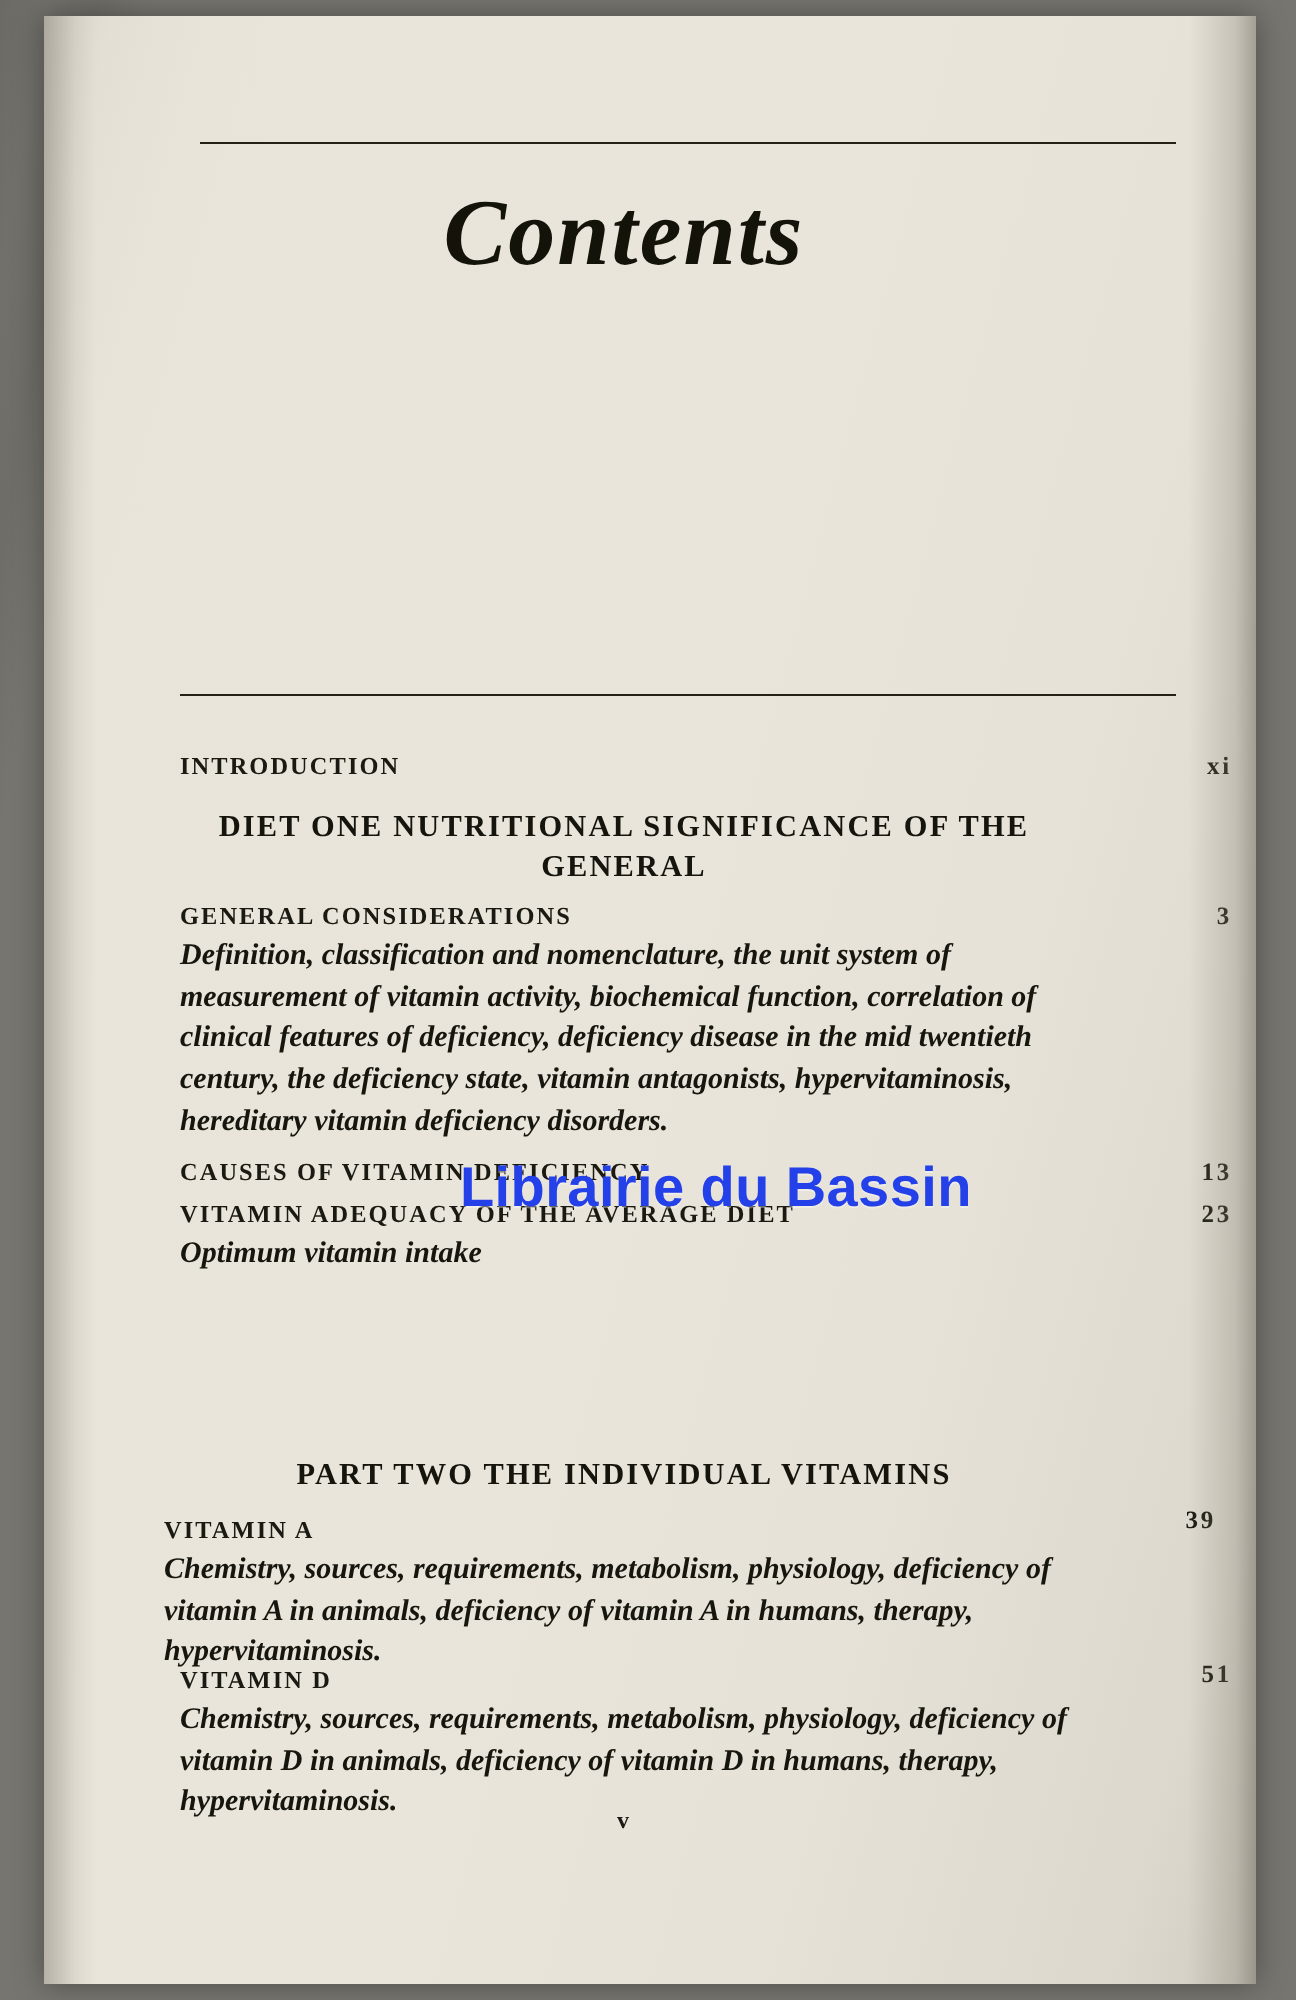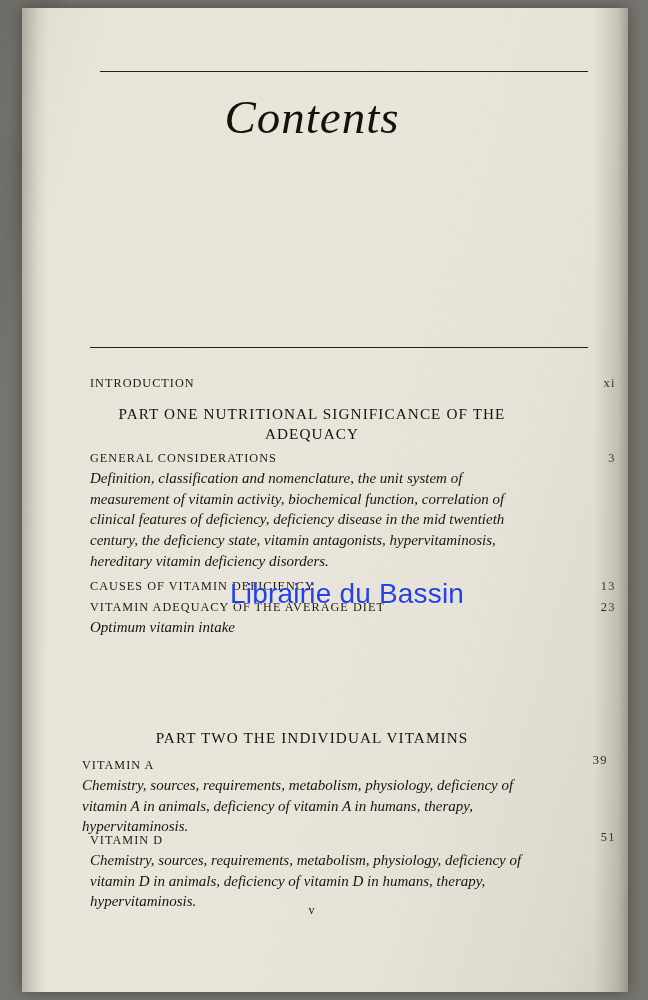--- a/index.html
+++ b/index.html
@@ -50,20 +50,21 @@
     pointer-events: none;
   }
 
   .content {
     position: absolute;
     left: 40px;
     top: 0;
     width: 500px;
     height: 828px;
     color: #15140f;
+    font-weight: bold;
   }
 
   .rule {
     border-top: 1.6px solid #232118;
     width: 490px;
     margin: 0;
   }
   .rule-top { position: absolute; left: 38px; top: 63px; width: 488px; }
   .rule-mid { position: absolute; left: 28px; top: 339px; width: 498px; }
 
@@ -152,22 +153,22 @@
 
       <div class="title">Contents</div>
 
       <div class="rule rule-mid"></div>
 
       <div class="entry" style="left:28px; top:368px; width:498px;">
         <div class="head">INTRODUCTION</div>
         <div class="pageno" style="right:-28px;">xi</div>
       </div>
 
-      <div class="partline" style="top:396px;">PART  ONE    NUTRITIONAL  SIGNIFICANCE  OF  THE</div>
-      <div class="partline" style="top:416px;">ADEQUACY</div>
+      <div class="partline" style="top:396px;">DIET  ONE    NUTRITIONAL  SIGNIFICANCE  OF  THE</div>
+      <div class="partline" style="top:416px;">GENERAL</div>
 
       <div class="entry" style="left:28px; top:443px; width:498px;">
         <div class="head">GENERAL  CONSIDERATIONS</div>
         <div class="pageno" style="right:-28px;">3</div>
         <div class="desc">Definition, classification and nomenclature, the unit system of measurement of vitamin activity, biochemical function, correlation of clinical features of deficiency, deficiency disease in the mid twentieth century, the deficiency state, vitamin antagonists, hypervitaminosis, hereditary vitamin deficiency disorders.</div>
       </div>
 
       <div class="entry" style="left:28px; top:535px; width:498px;margin-top:36px;">
         <div class="head">CAUSES  OF  VITAMIN  DEFICIENCY</div>
         <div class="pageno" style="right:-28px;">13</div>

